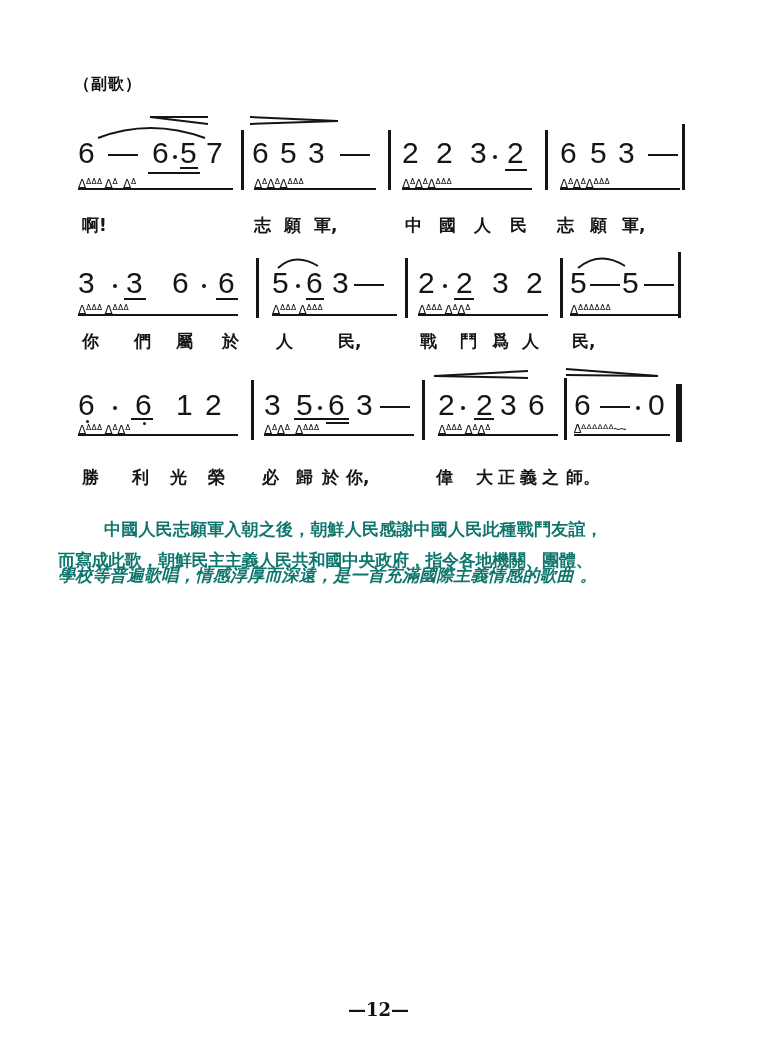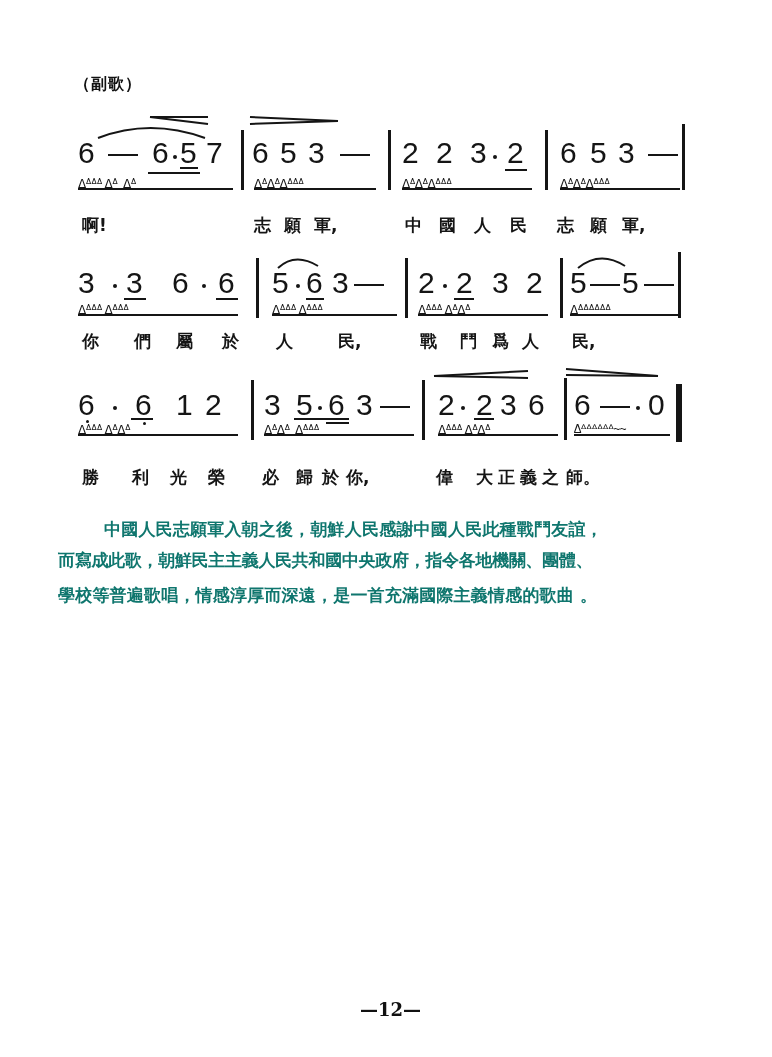--- a/index.html
+++ b/index.html
@@ -11,21 +11,21 @@
   .section-label { left: 74px; top: 74px; font-size: 16px; font-weight: bold; letter-spacing: 1px; }
   .note { font-family: "Liberation Sans", "DejaVu Sans", sans-serif; font-size: 30px; line-height: 30px; color: #151515; }
   .bar { width: 3px; background: #151515; }
   .bar-final { width: 6px; background: #151515; }
   .lyric { font-size: 17px; font-weight: bold; color: #151515; }
   .ul { height: 2px; background: #151515; }
   .beat-line { height: 2px; background: #151515; }
   .tri { font-size: 12px; line-height: 12px; color: #151515; letter-spacing: -1px; }
   .dot { width: 4px; height: 4px; border-radius: 50%; background: #151515; }
   .para { left: 58px; font-size: 17px; font-weight: bold; color: #0f766e; line-height: 31px; white-space: nowrap; }
-  .pagenum { left: 348px; top: 999px; font-size: 18px; font-weight: bold; font-family: "DejaVu Serif", "Liberation Serif", serif; margin-left: 12px; }
+  .pagenum { left: 348px; top: 999px; font-size: 18px; font-weight: bold; font-family: "DejaVu Serif", "Liberation Serif", serif; }
   svg.over { position: absolute; left: 0; top: 0; }
 </style>
 </head>
 <body>
 
 <div class="abs section-label">（副歌）</div>
 
 <div>
 
   <svg class="over" width="772" height="1057">
@@ -208,16 +208,16 @@
   <div class="abs lyric" style="left:476px;top:466px;">大</div>
   <div class="abs lyric" style="left:498px;top:466px;">正</div>
   <div class="abs lyric" style="left:520px;top:466px;">義</div>
   <div class="abs lyric" style="left:542px;top:466px;">之</div>
   <div class="abs lyric" style="left:566px;top:466px;">師。</div>
 </div>
 
 <div>
   <div class="abs para" style="left:104px;top:514px;letter-spacing:0.2px;">中國人民志願軍入朝之後，朝鮮人民感謝中國人民此種戰鬥友誼，</div>
   <div class="abs para" style="top:545px;letter-spacing:-0.3px;">而寫成此歌，朝鮮民主主義人民共和國中央政府，指令各地機關、團體、</div>
-  <div class="abs para" style="top:580px;letter-spacing:0.2px;">學校等普遍歌唱，情感淳厚而深遠，是一首充滿國際主義情感的歌曲 。</div>
+  <div class="abs para" style="top:560px;letter-spacing:0.2px;font-style:italic;">學校等普遍歌唱，情感淳厚而深遠，是一首充滿國際主義情感的歌曲 。</div>
 </div>
 
 <div class="abs pagenum">—12—</div>
 
 </body></html>

